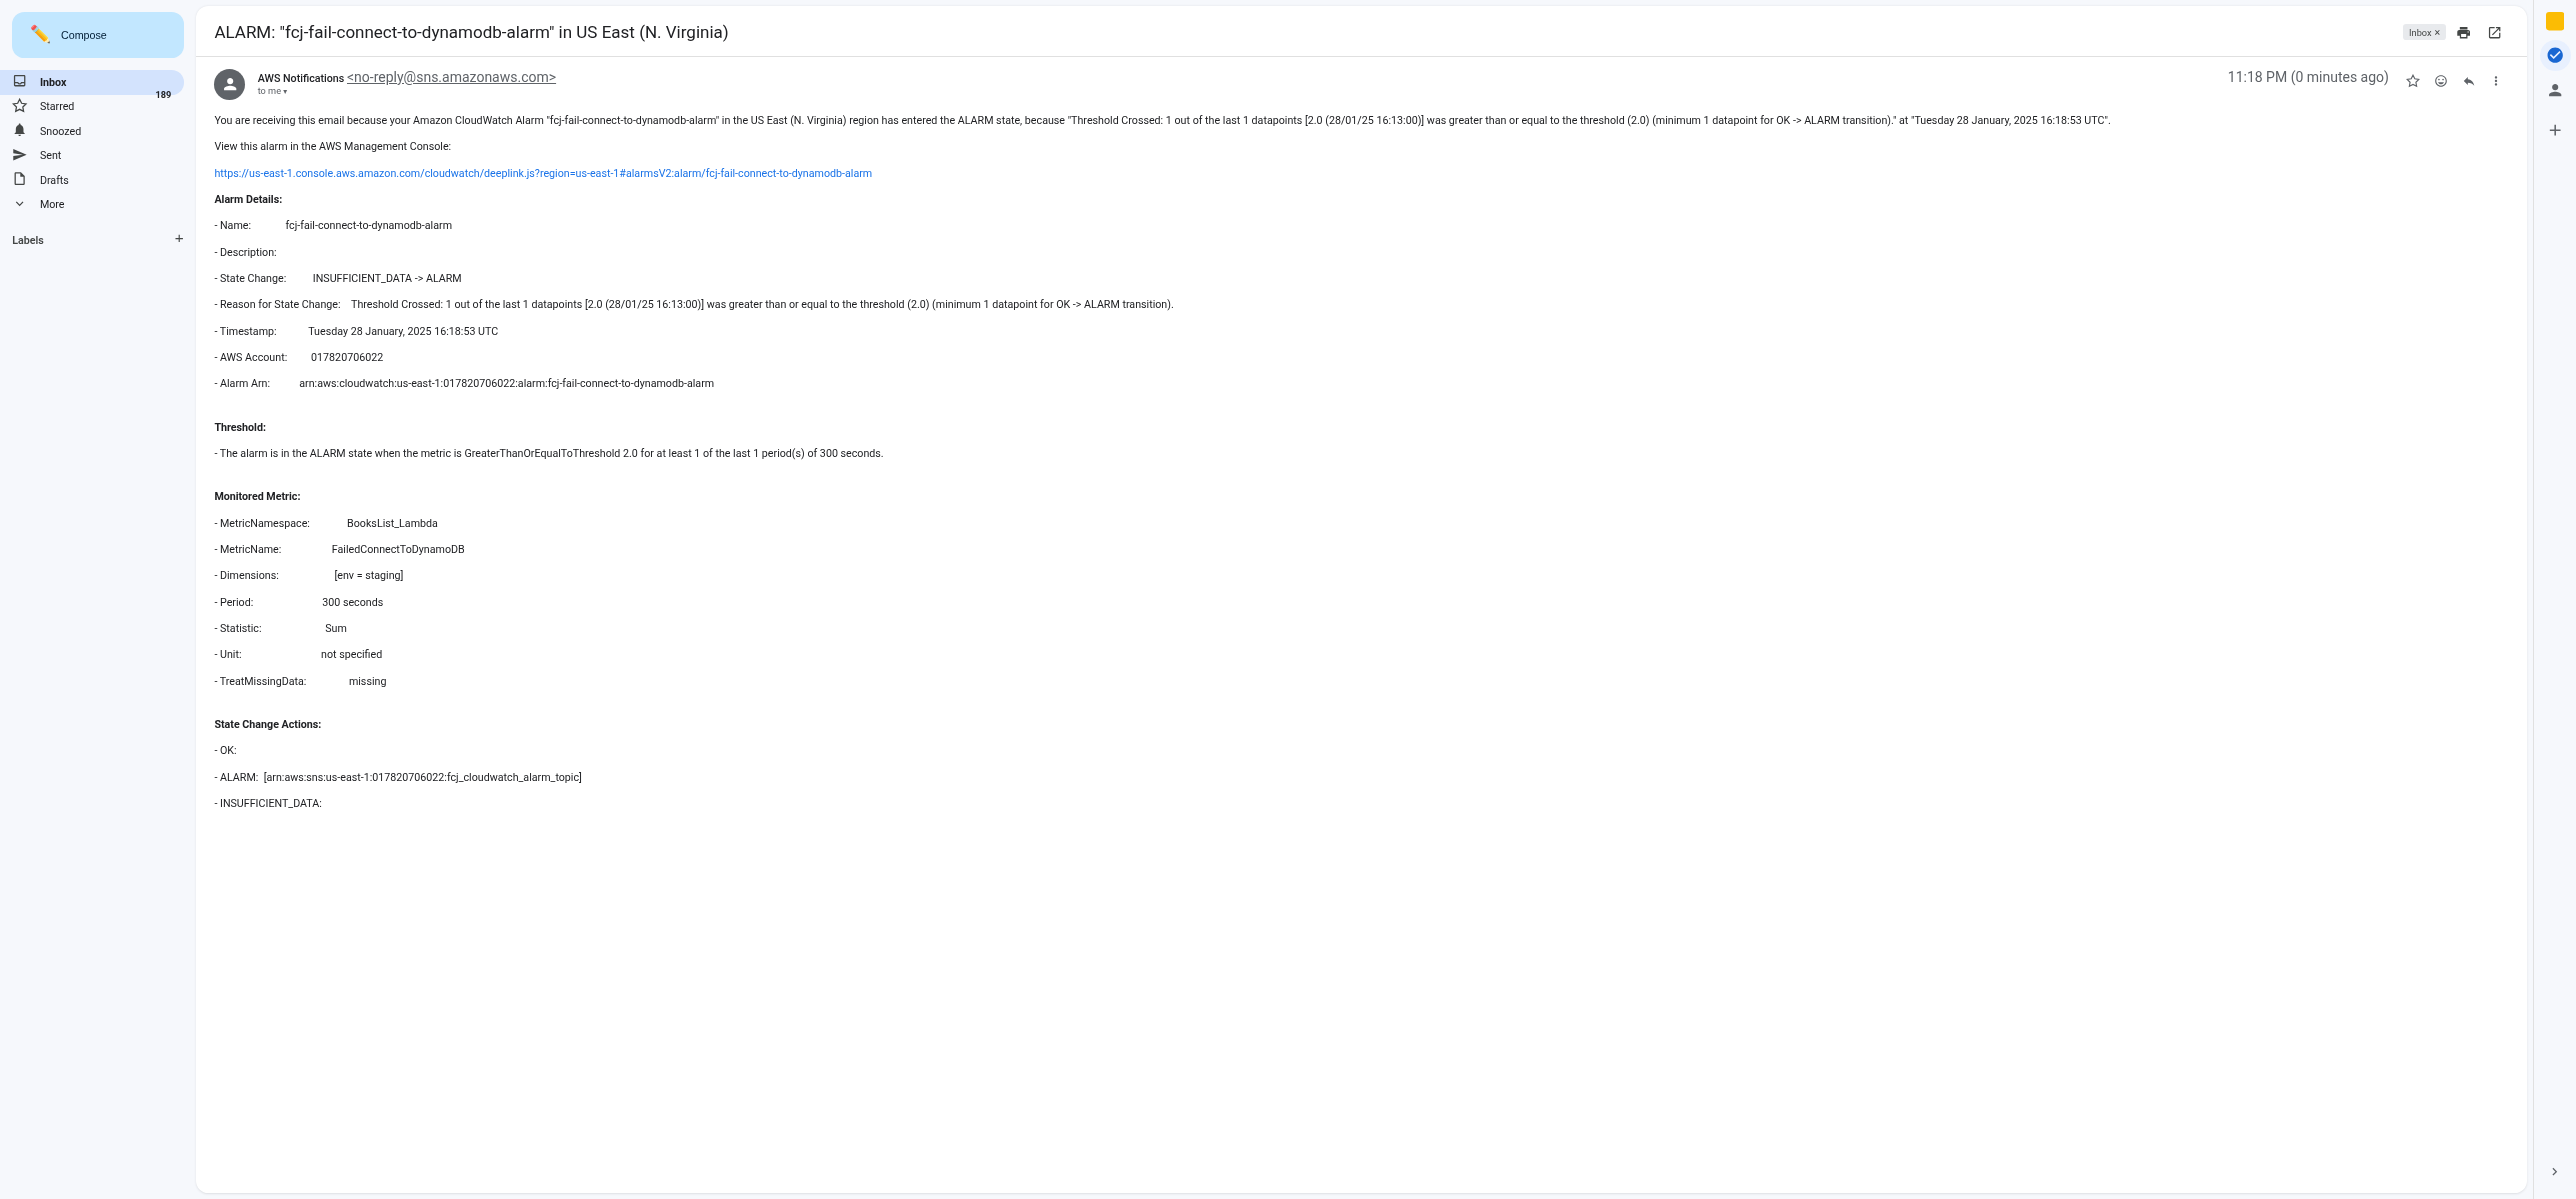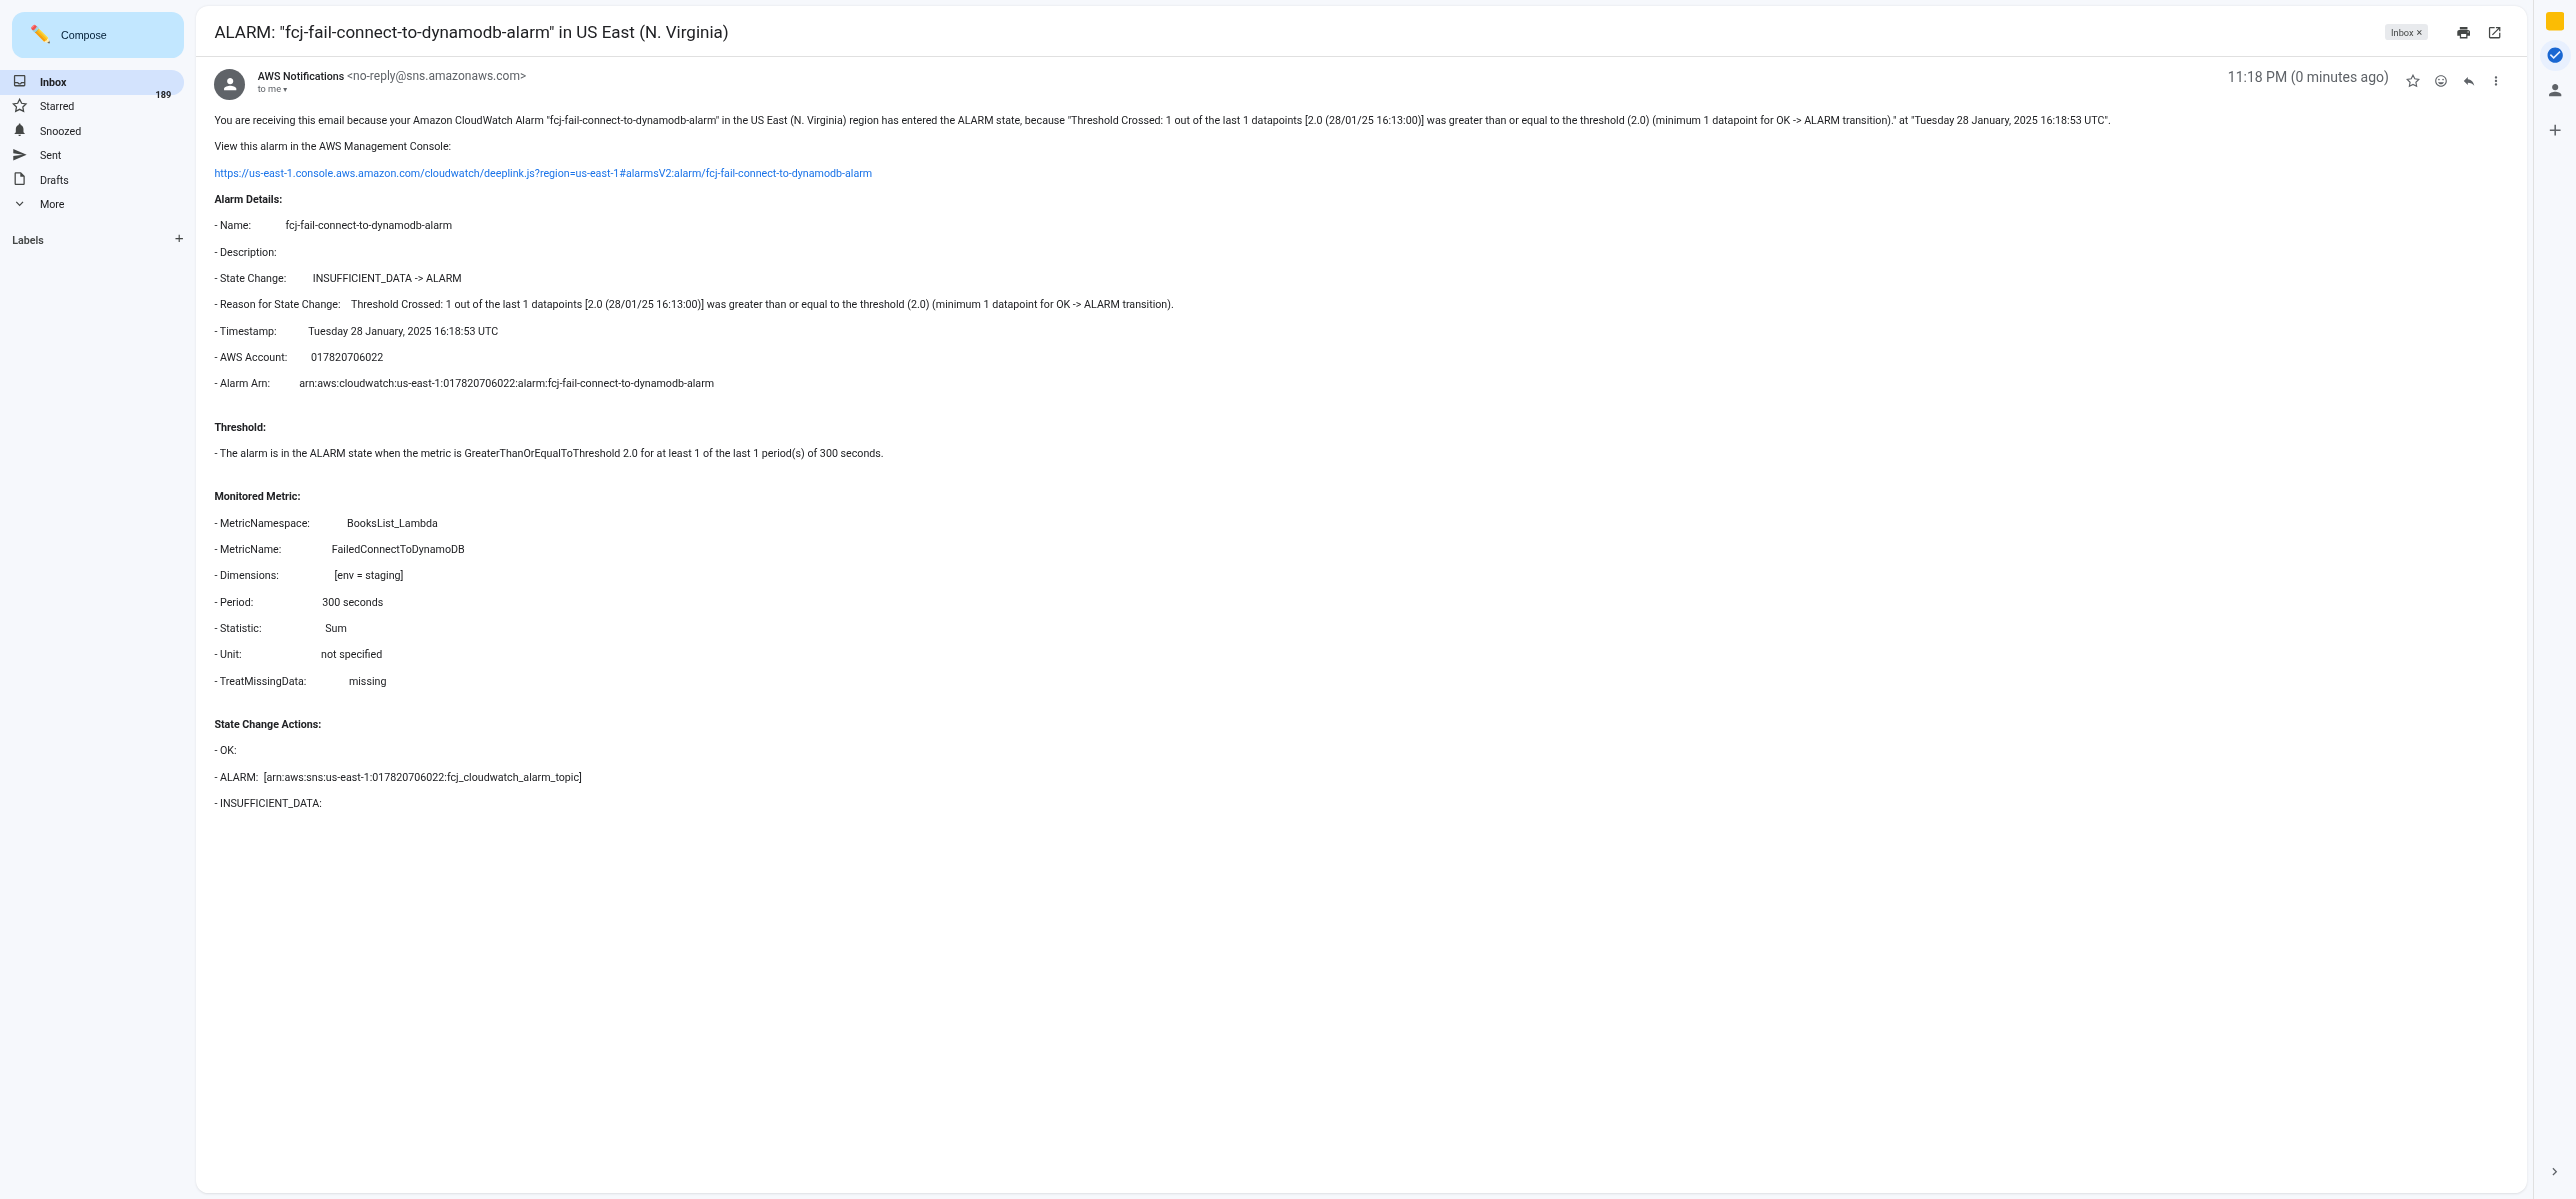--- a/index.html
+++ b/index.html
@@ -96,21 +96,21 @@
       margin: 6.1px 6.1px 6.1px 0;
       box-shadow: 0 0.8px 2.3px rgba(0,0,0,0.1);
     }
 
     
     .email-header {
       display: flex;
       align-items: center;
       padding: 12.3px 18.4px 9.2px 18.4px;
       border-bottom: 0.8px solid #e0e0e0;
-      gap: 21px;
+      gap: 3px;
     }
     .email-subject {
       font-size: 17px;
       font-weight: 400;
       color: #202124;
       flex: 1;
     }
     .inbox-tag {
       display: inline-flex;
       align-items: center;
@@ -141,21 +141,21 @@
       width: 31px; height: 31px;
       border-radius: 50%;
       background: #5f6368;
       display: flex; align-items: center; justify-content: center;
       color: #fff;
       font-size: 14px;
       flex-shrink: 0;
     }
     .sender-info { flex: 1; }
     .sender-name { font-size: 10.7px; font-weight: 500; color: #202124; }
-    .sender-name .email-addr { font-size: 12px; font-weight: 400; color: #5f6368; }
+    .sender-name .email-addr { font-size: 14px; font-weight: 400; color: #5f6368; text-decoration: underline; }
     .sender-to { font-size: 9.2px; color: #5f6368; cursor: pointer; }
     .message-time { font-size: 14px; color: #5f6368; white-space: nowrap; }
     .message-icons { display: flex; align-items: center; gap: 3.1px; }
     .msg-icon-btn {
       width: 24.5px; height: 24.5px;
       display: flex; align-items: center; justify-content: center;
       border-radius: 50%;
       cursor: pointer;
       font-size: 12.3px;
       color: #444746;

